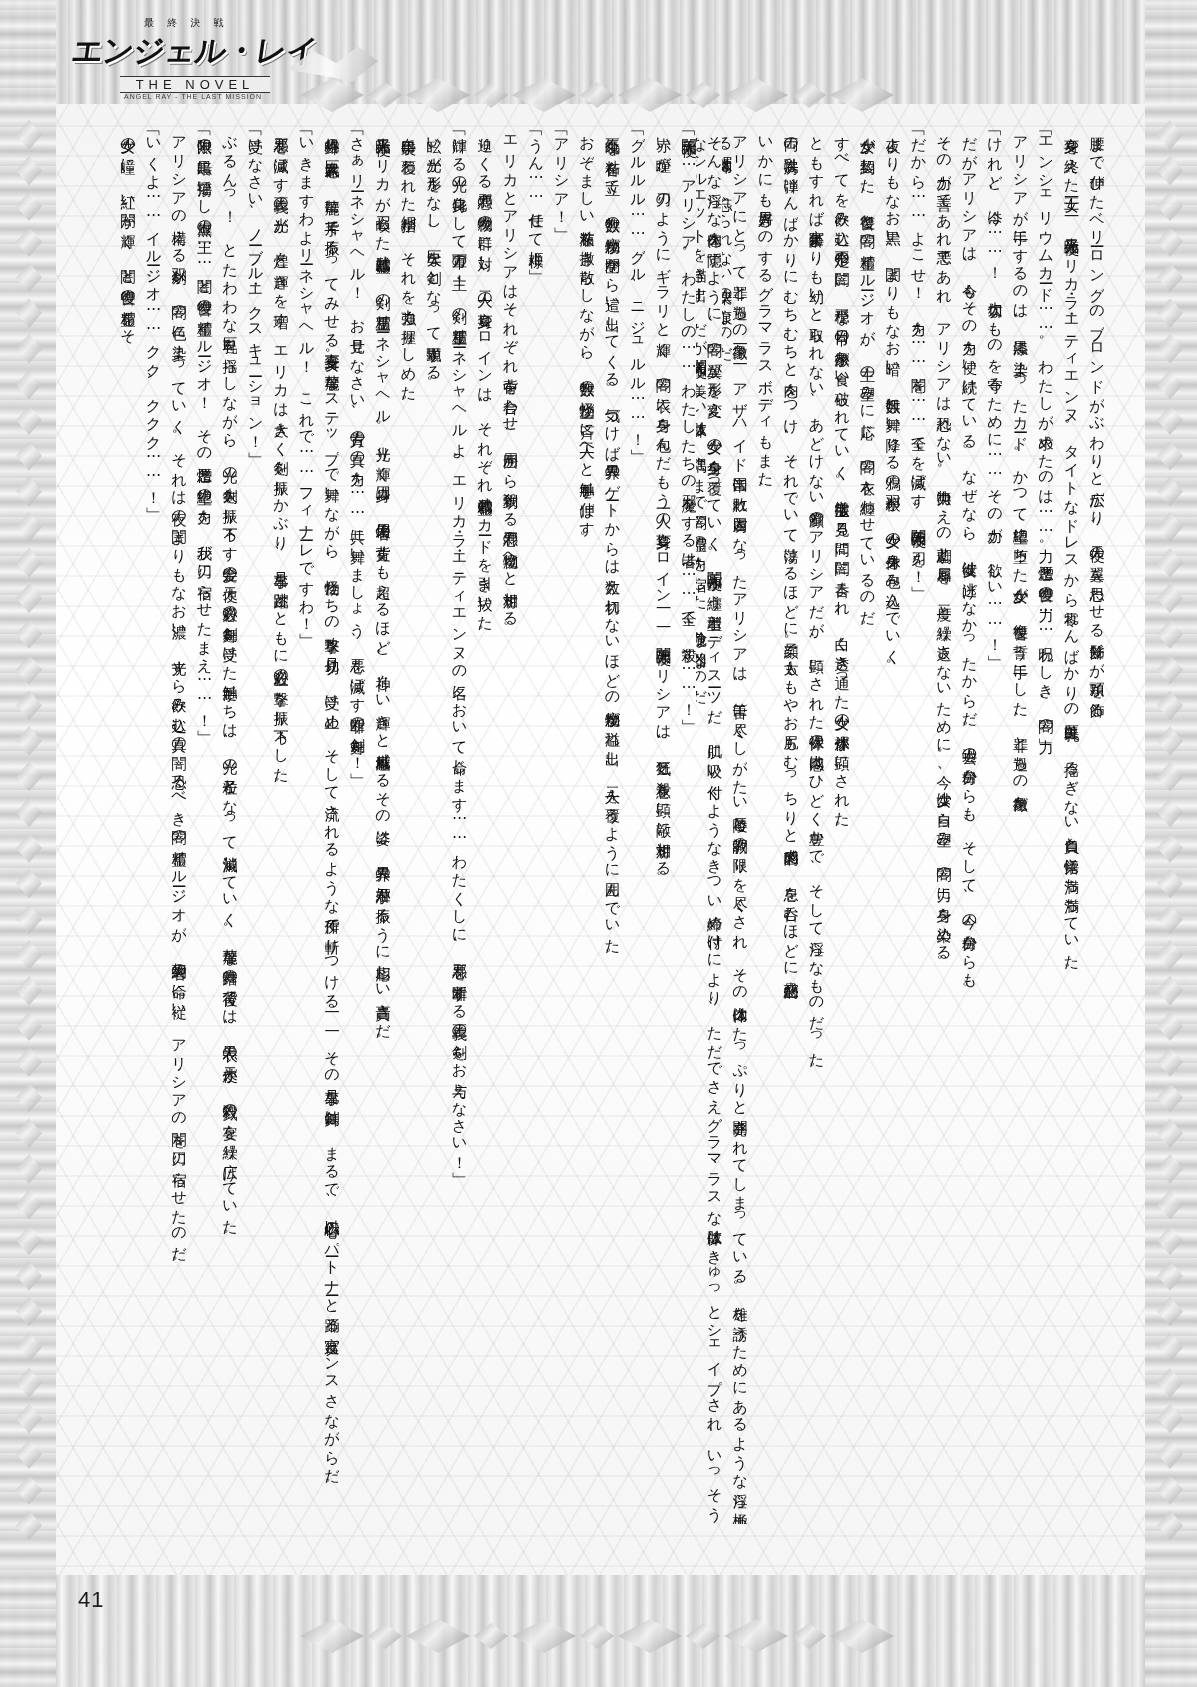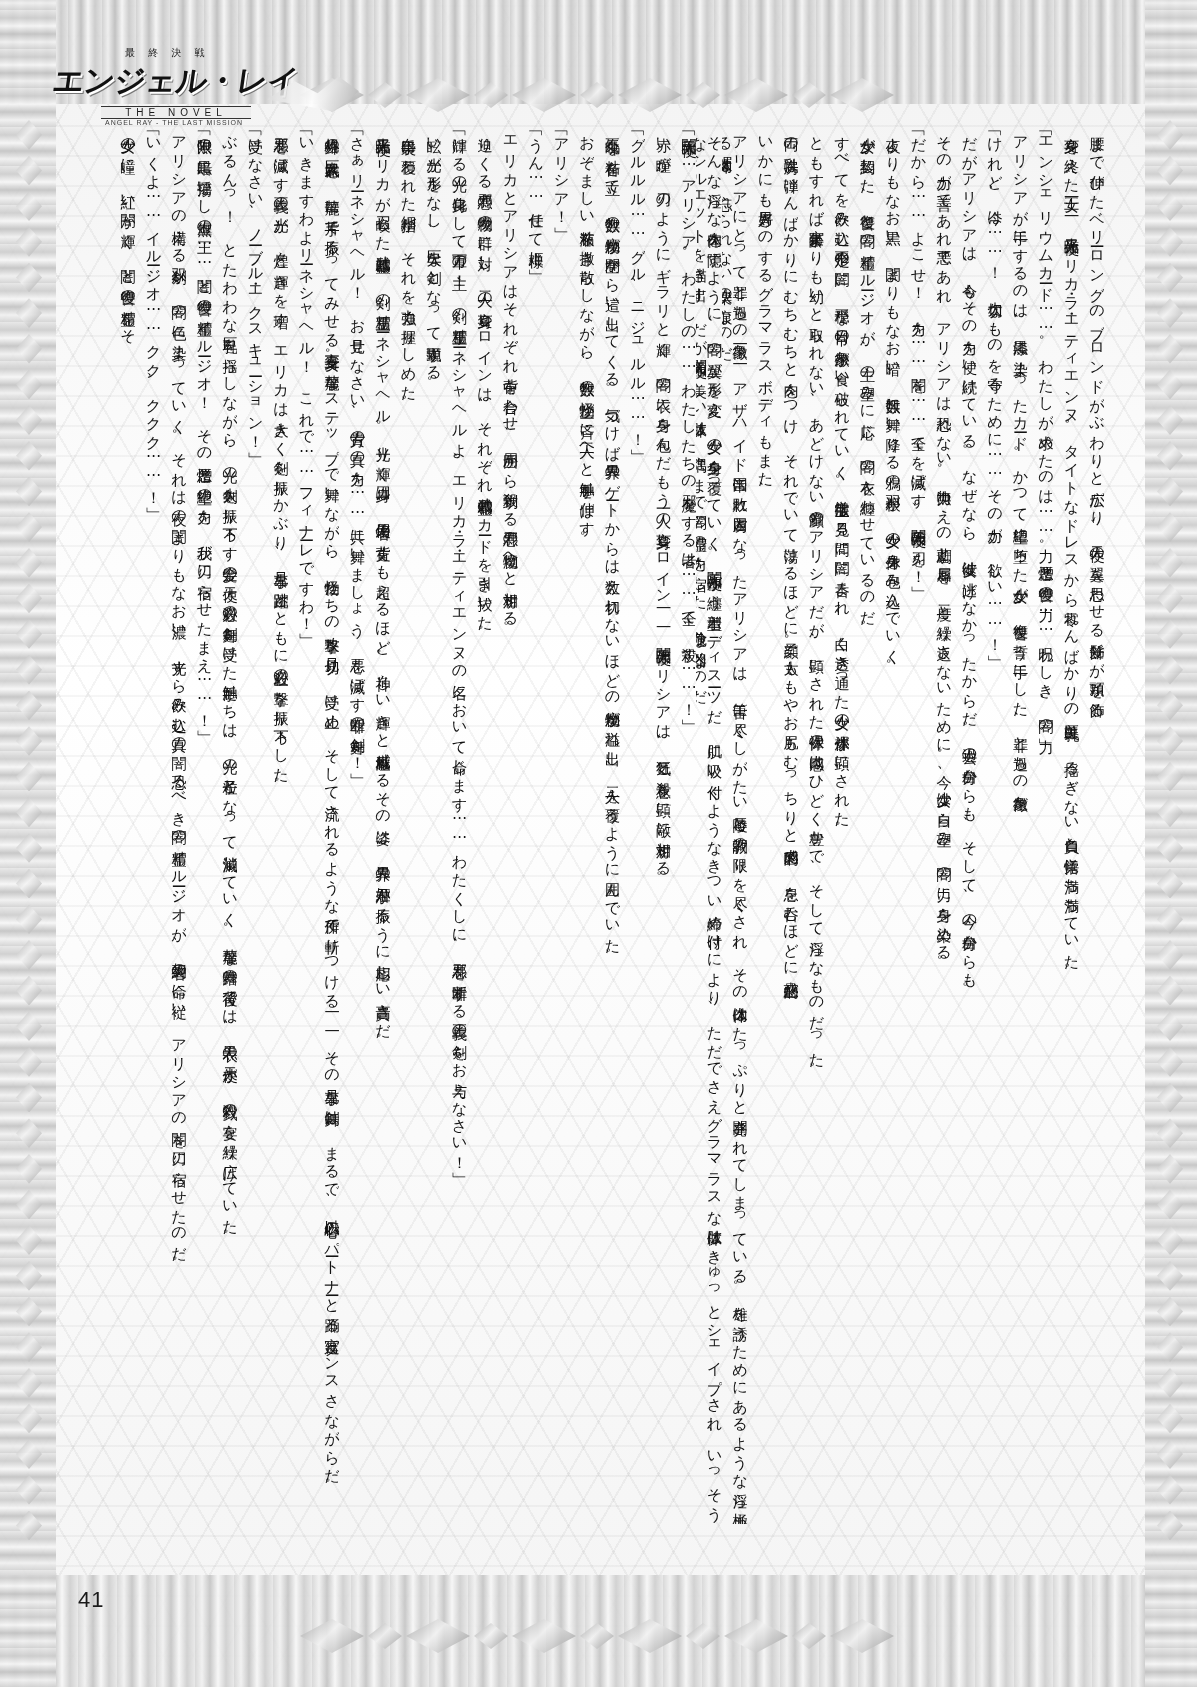--- a/index.html
+++ b/index.html
@@ -74,46 +74,45 @@
   .orn {
     width: 26px; height: 30px;
     background: linear-gradient(135deg,#a6a6a6,#f4f4f4 45%,#969696);
     clip-path: polygon(50% 0%, 100% 50%, 50% 100%, 0% 50%);
     opacity: .75;
   }
 
   
   .logo {
     position: absolute;
-    left: 53px;
+    left: 72px;
     top: 16px;
     width: 250px;
     height: 84px;
     color: #111;
-    margin-top: 30px;
   }
   .logo .logo-main {
     font-family: "DejaVu Sans", sans-serif;
     font-weight: bold;
     font-size: 31px;
     letter-spacing: -1px;
     transform: skewX(-8deg);
     text-shadow: 2px 2px 0 #ffffff, 3px 3px 0 #777;
     white-space: nowrap;
   }
   .logo .logo-ruby {
     font-family: "DejaVu Sans", sans-serif;
     font-size: 10px;
     letter-spacing: 5px;
     margin-left: 72px;
     color: #222;
   }
   .logo .logo-sub {
     font-family: "Liberation Sans", sans-serif;
-    font-size: 10px;
+    font-size: 13px;
     letter-spacing: 5px;
     text-align: center;
     margin-top: 4px;
     color: #1a1a1a;
     border-top: 1px solid #333;
     border-bottom: 1px solid #333;
     width: 150px;
     margin-left: 48px;
     background: #ededed;
   }

